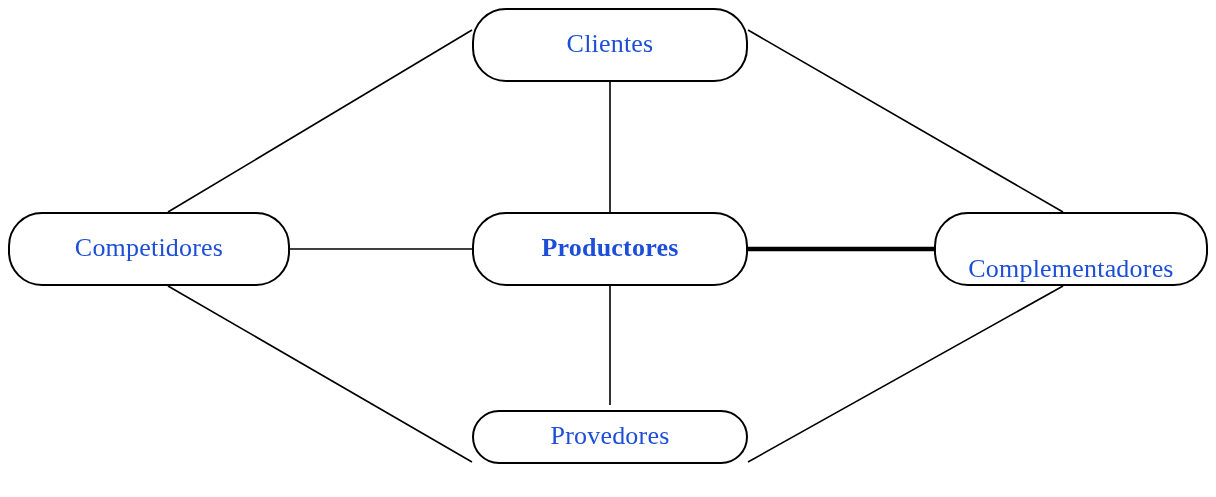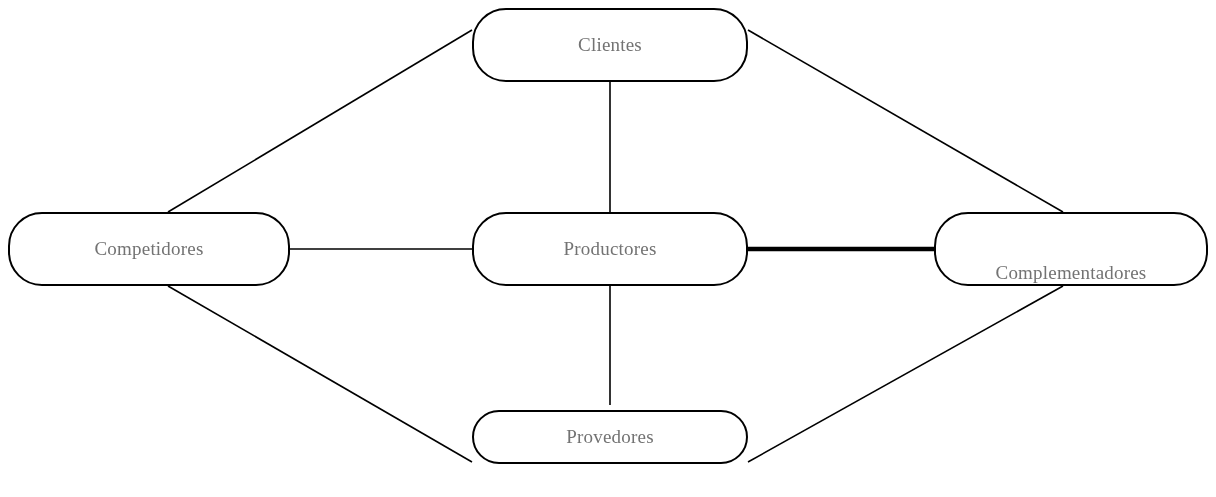--- a/index.html
+++ b/index.html
@@ -24,23 +24,23 @@
   }
   .node {
     position: absolute;
     box-sizing: border-box;
     border: 2.5px solid #000000;
     border-radius: 34px;
     background: #ffffff;
     display: flex;
     align-items: center;
     justify-content: center;
-    color: #737373;
+    color: #1d4ed8;
     font-family: "Liberation Serif", serif;
-    font-size: 19px;
+    font-size: 26px;
     letter-spacing: 0.2px;
     white-space: nowrap;
   }
   .node-label {
     line-height: 1;
     padding-bottom: 2px;
   }
 </style>
 </head>
 <body>
@@ -56,21 +56,21 @@
       <line x1="168" y1="286" x2="472" y2="462" stroke="#000000" stroke-width="1.6" stroke-linecap="butt"></line>
       <line x1="748" y1="462" x2="1063" y2="286" stroke="#000000" stroke-width="1.6" stroke-linecap="butt"></line>
     </svg>
   <div id="nodes-layer">
       <div class="node" style="left: 472px; top: 8px; width: 276px; height: 74px;">
         <span class="node-label">Clientes</span>
       </div>
       <div class="node" style="left: 8px; top: 212px; width: 282px; height: 74px; text-align: center;">
         <span class="node-label">Competidores</span>
       </div>
-      <div class="node" style="left: 472px; top: 212px; width: 276px; height: 74px;">
+      <div class="node" style="left: 472px; top: 212px; width: 276px; height: 74px; font-weight: bold;">
         <span class="node-label">Productores</span>
       </div>
       <div class="node" style="left: 934px; top: 212px; width: 274px; height: 74px; align-items: flex-end;">
         <span class="node-label">Complementadores</span>
       </div>
       <div class="node" style="left: 472px; top: 410px; width: 276px; height: 54px;">
         <span class="node-label">Provedores</span>
       </div>
     </div>
 </div>

